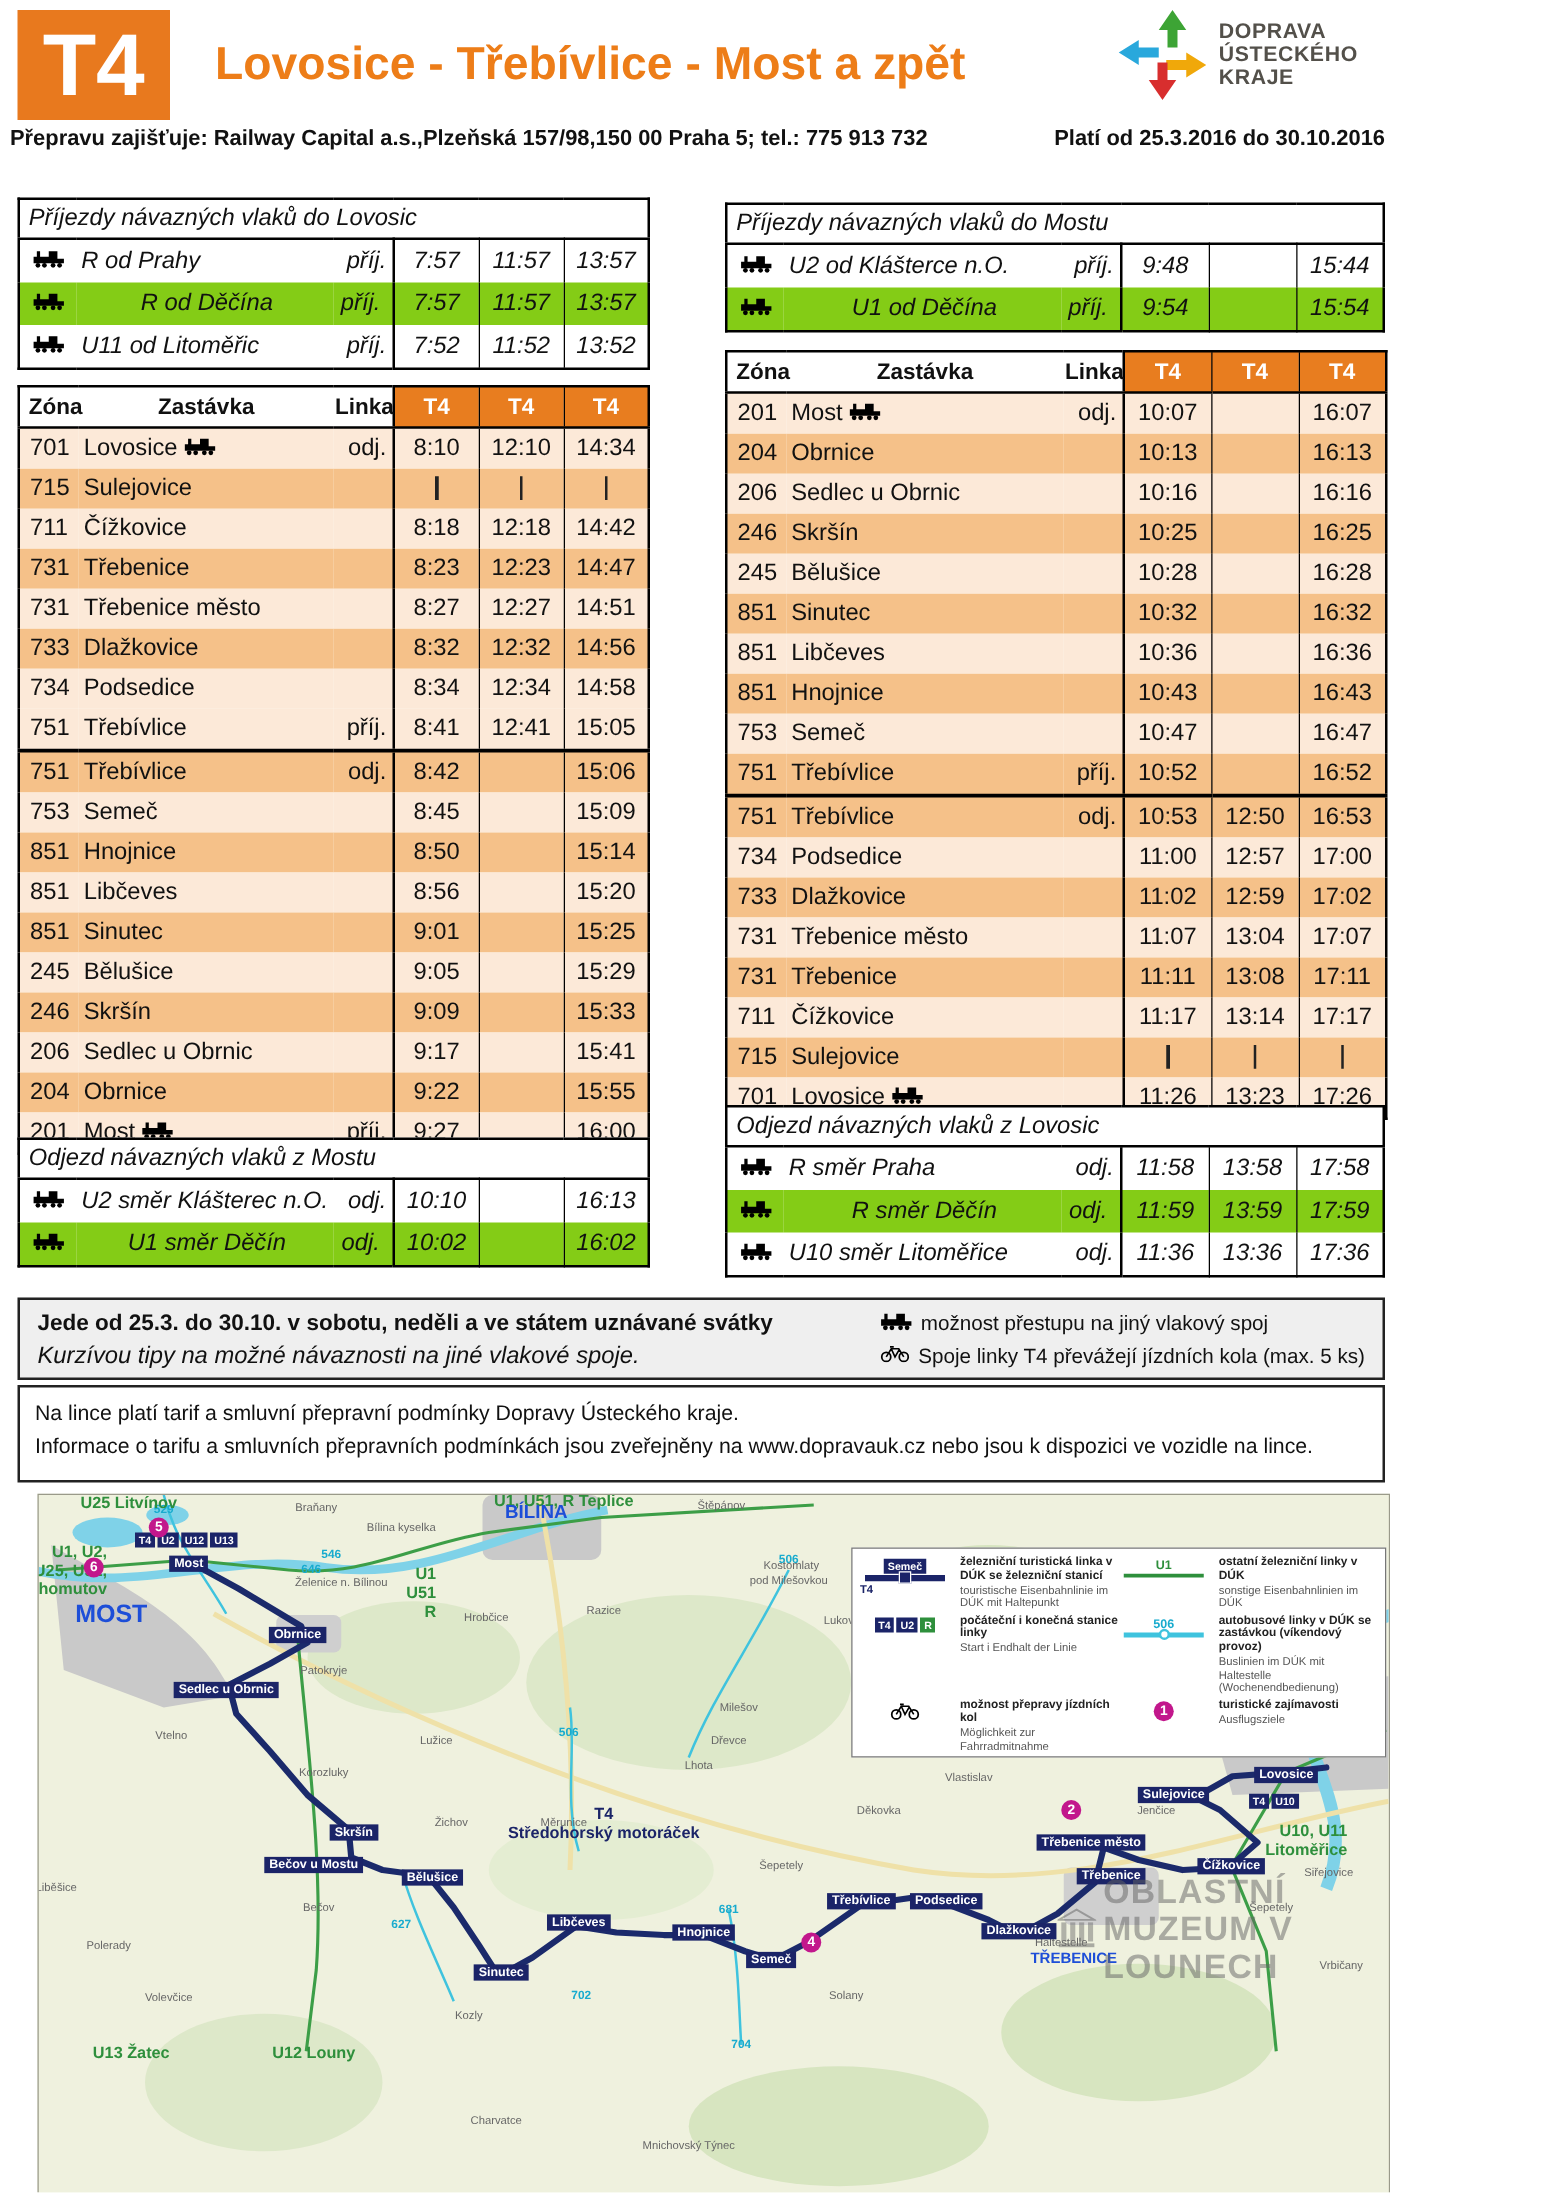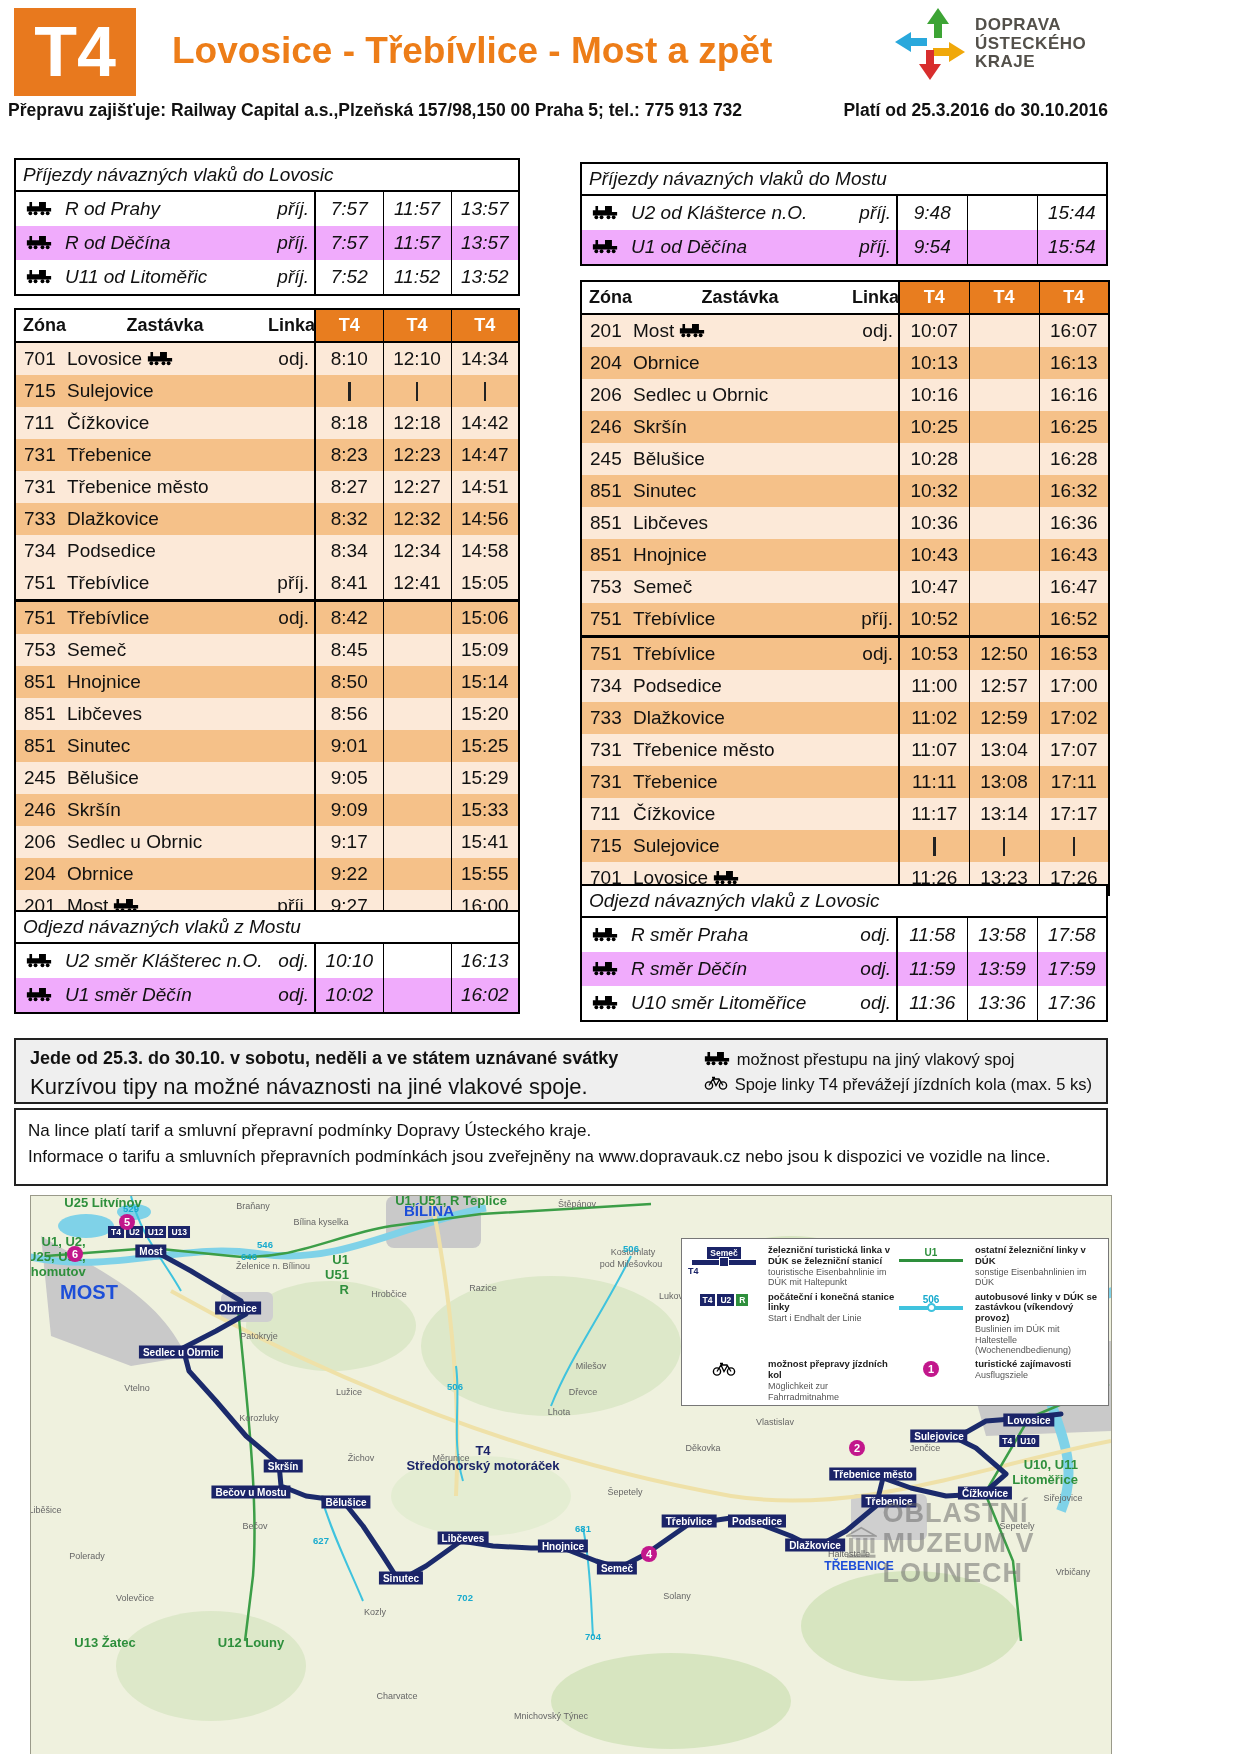--- a/index.html
+++ b/index.html
@@ -14,21 +14,21 @@
   .logo-text{font-weight:bold;font-size:17px;line-height:1.08;color:#53504A;letter-spacing:.5px;}
   .subline{position:absolute;left:8px;right:132px;top:100px;display:flex;justify-content:space-between;
            font-weight:bold;font-size:17.5px;width:1100px;}
 
   
   table{border-collapse:collapse;table-layout:fixed;background:#fff;position:absolute;}
   .conn-table,.main-table{border:2.5px solid #000;font-size:19px;}
   .conn-table{font-style:italic;}
   .conn-table td{height:32px;overflow:visible;}
   .conn-table .title-row td{height:28px;border-bottom:2px solid #000;padding-left:7px;background:#fff;font-size:19px;}
-  .conn-table tr.shade td{background:#f0abfc;}
+  .conn-table tr.shade td{background:#84cc16;text-align:center;}
   td.ico{text-align:center;}
   td.cname{white-space:nowrap;padding-left:4px;}
   td.note{text-align:right;padding-right:5px;}
   td.time{border-left:1.5px solid #000;text-align:center;white-space:nowrap;}
   td.time.first{border-left:2.5px solid #000;}
   .main-table thead th{height:29px;border-bottom:2px solid #000;font-weight:bold;font-size:18px;background:#fff;}
   .main-table th.hz{text-align:left;padding-left:7px;}
   .main-table th.hs{text-align:center;}
   .main-table th.hl{padding-right:4px;}
   .main-table th.t4{background:#E87D1F;color:#fff;border-left:1.5px solid #000;text-align:center;}
@@ -39,21 +39,21 @@
   .main-table tr.thick td{border-bottom:3px solid #000;}
   td.zone{padding-left:8px;}
   td.stop{white-space:nowrap;padding-left:4px;}
   .vbar{display:inline-block;width:2.5px;height:19px;background:#222;vertical-align:middle;}
   .loco{vertical-align:-1px;}
 
   
   .note-box{position:absolute;left:14px;width:1094px;border:2.5px solid #222;box-sizing:border-box;}
   #note1{top:1038px;height:66px;background:#EFEFEF;display:flex;justify-content:space-between;padding:8px 14px;}
   #note1 .nb-bold{font-weight:bold;font-size:18px;}
-  #note1 .nb-it{font-size:22px;margin-top:5px;}
+  #note1 .nb-it{font-style:italic;font-size:19px;margin-top:5px;}
   #note1 .nright{font-size:16.5px;text-align:left;padding-top:2px;}
   #note1 .nright div{margin-bottom:6px;display:flex;align-items:center;gap:7px;}
   #note2{top:1108px;height:78px;background:#fff;padding:8px 12px;font-size:17px;line-height:1.55;}
 
   
   #map{position:absolute;left:30px;top:1195px;width:1080px;height:559px;background:#EFF1DE;border:1px solid #9a9a8a;overflow:hidden;}
   #map-svg{position:absolute;left:0;top:0;}
   .mst{position:absolute;transform:translate(-50%,-50%);background:#1B2468;color:#fff;font-weight:bold;
        font-size:10px;padding:1px 4px;white-space:nowrap;z-index:6;}
   .mcity{position:absolute;transform:translate(-50%,-50%);font-weight:bold;color:#1d4ed8;white-space:nowrap;z-index:5;}

